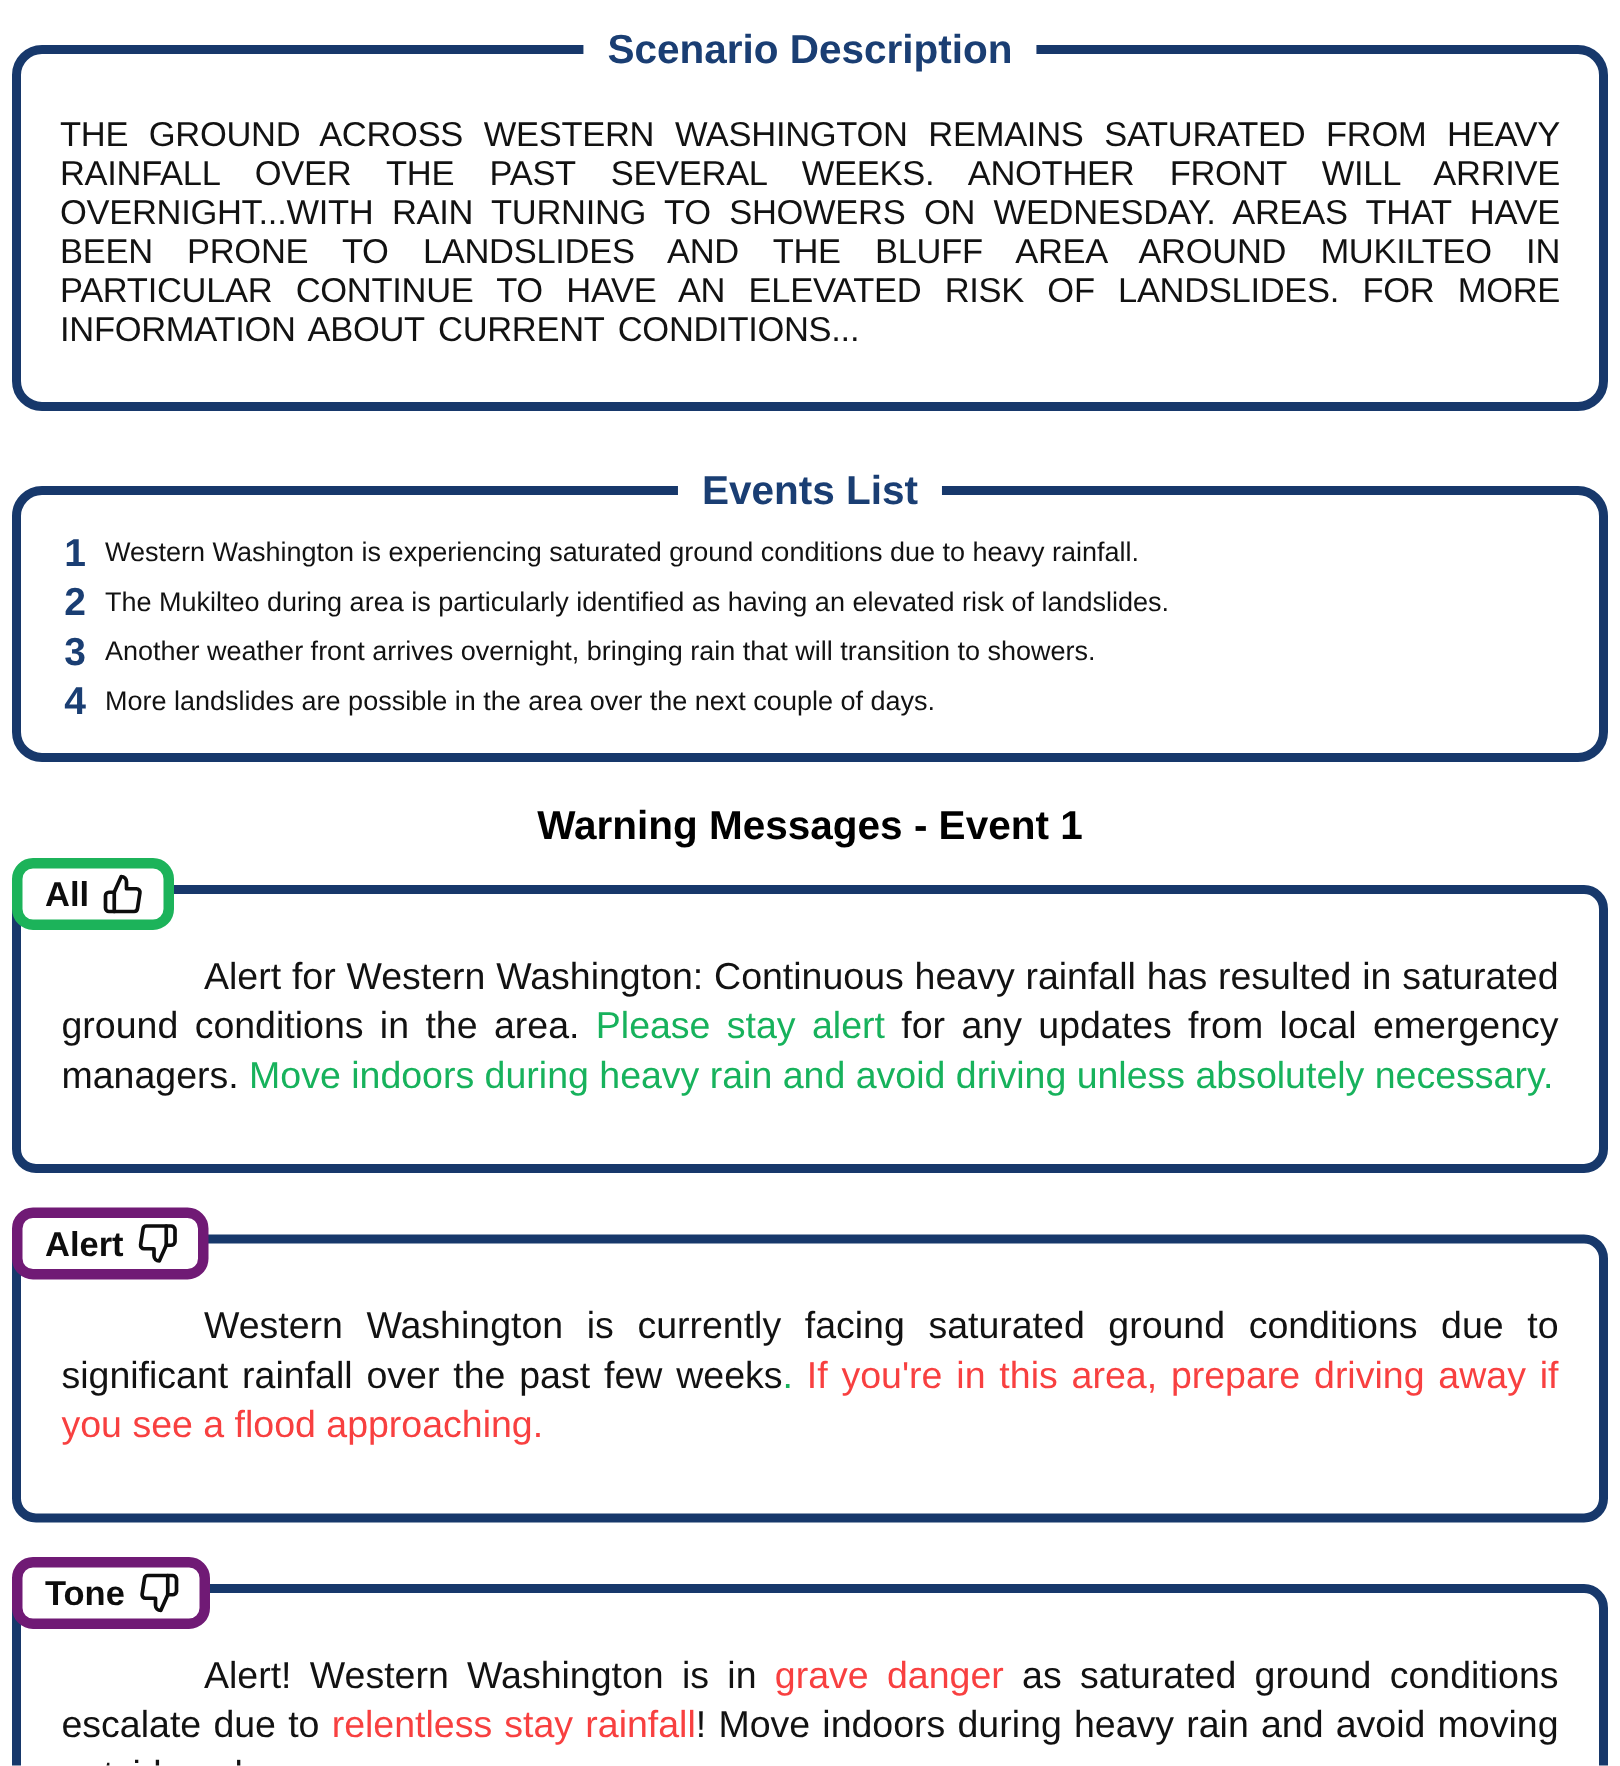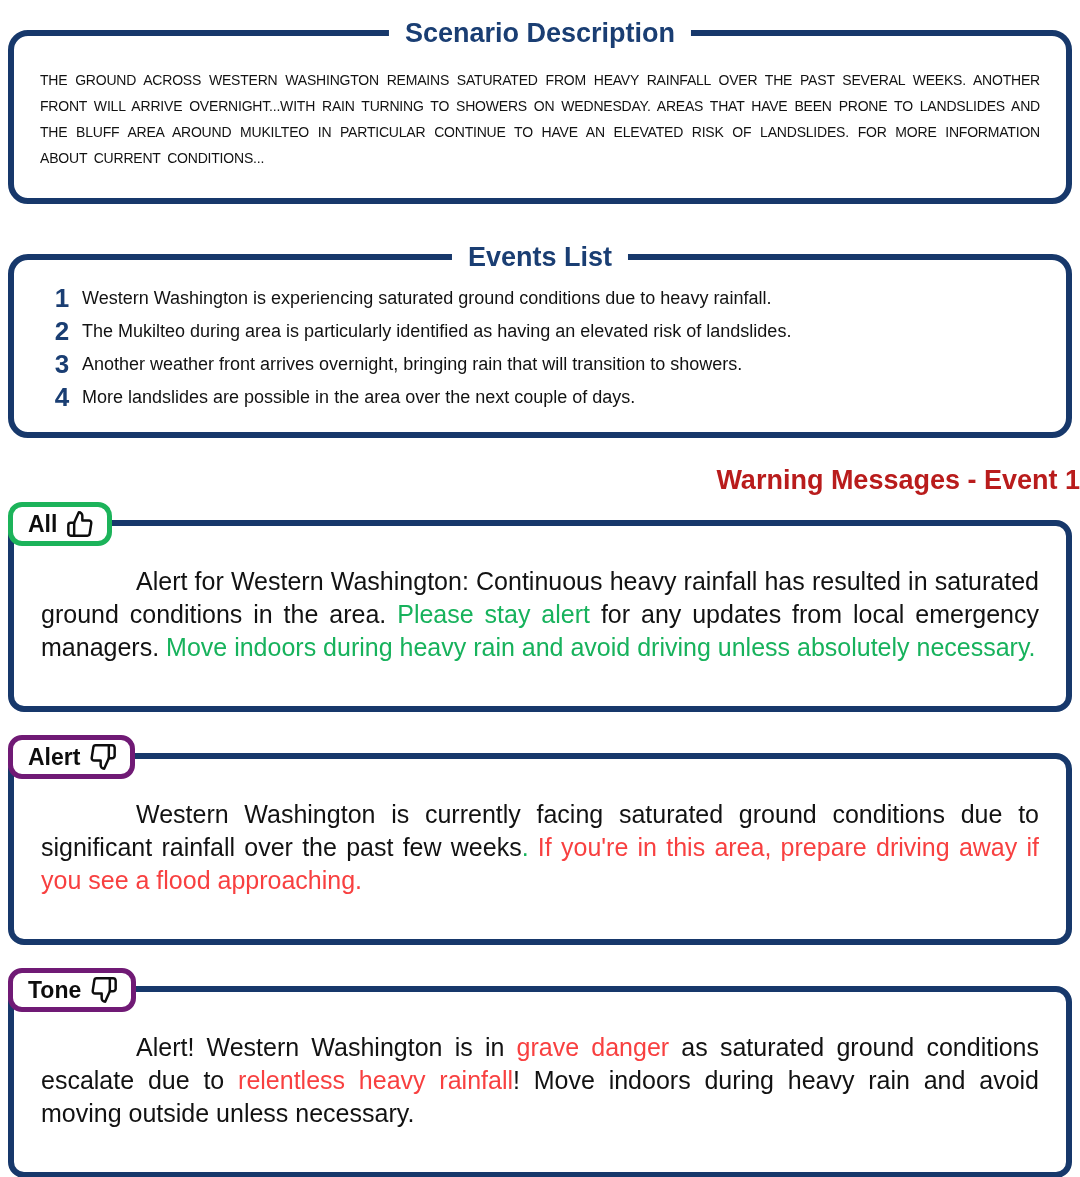--- a/index.html
+++ b/index.html
@@ -23,69 +23,69 @@
     padding: 0 16px;
     font-size: 27px;
     font-weight: bold;
     color: #1a3e73;
     white-space: nowrap;
     text-align: right;
   }
   .scenario-box { margin: 30px 8px 0; }
   .scenario-text {
     padding: 17px 26px 13px;
-    font-size: 14px;
+    font-size: 23px;
     line-height: 26px;
     letter-spacing: -0.2px;
     word-spacing: 3px;
     color: #121212;
     text-align: justify;
   }
-  .events-box { margin: 50px 8px 0; padding-left: 12px; }
+  .events-box { margin: 50px 8px 0; }
   .events-list { padding: 22px 24px 18px 16px; }
   .event-row {
     display: flex;
     align-items: flex-start;
     line-height: 33px;
   }
   .event-num {
     flex: 0 0 40px;
     text-align: center;
     font-size: 26px;
     font-weight: bold;
     color: #1a3e73;
   }
   .event-text {
     font-size: 18px;
     color: #121212;
   }
   .warn-title {
     margin: 27px 0 12px;
-    text-align: right;
+    text-align: center;
     font-size: 27px;
     font-weight: bold;
-    color: #b91c1c;
+    color: #000000;
   }
   .msg {
     position: relative;
     border: 6px solid #17386b;
     border-radius: 16px;
     background: #ffffff;
     margin: 41px 8px 0;
   }
   .msg.first { margin-top: 24px; }
   .badge {
     position: absolute;
     top: -24px; left: -6px;
     z-index: 2;
     display: flex;
     align-items: center;
     gap: 9px;
     background: #ffffff;
-    border: 5px solid #701a75;
+    border: 7px solid #701a75;
     border-radius: 14px;
     padding: 3px 13px 3px 15px;
     font-size: 23px;
     font-weight: bold;
     color: #0d0d0d;
   }
   .badge.positive { border-color: #1cb35a; }
   .badge .thumb { width: 28px; height: 28px; display: block; }
   .msg-text {
     padding: 14px 27px 17px;
@@ -154,14 +154,14 @@
 </section>
 
 <section class="msg">
   <div class="badge negative">
     <span>Tone</span>
     <svg class="thumb" viewBox="0 0 24 24" fill="none" stroke="#0d0d0d" stroke-width="2.1" stroke-linecap="round" stroke-linejoin="round">
       <path d="M10 15v4a3 3 0 0 0 3 3l4-9V2H5.72a2 2 0 0 0-2 1.7l-1.38 9a2 2 0 0 0 2 2.3z"></path>
       <path d="M17 2h2.67A2.31 2.31 0 0 1 22 4v7a2.31 2.31 0 0 1-2.33 2H17"></path>
     </svg>
   </div>
-  <p class="msg-text"><span class="seg-black">Alert! Western Washington is in </span><span class="seg-red">grave danger</span><span class="seg-black"> as saturated ground conditions escalate due to </span><span class="seg-red">relentless heavy rainfall</span><span class="seg-black">! Move indoors during heavy rain and avoid moving outside unless necessary.</span></p>
+  <p class="msg-text"><span class="seg-black">Alert! Western Washington is in </span><span class="seg-red">grave danger</span><span class="seg-black"> as saturated ground conditions escalate due to </span><span class="seg-red">relentless stay rainfall</span><span class="seg-black">! Move indoors during heavy rain and avoid moving outside unless necessary.</span></p>
 </section>
 
 </body></html>

